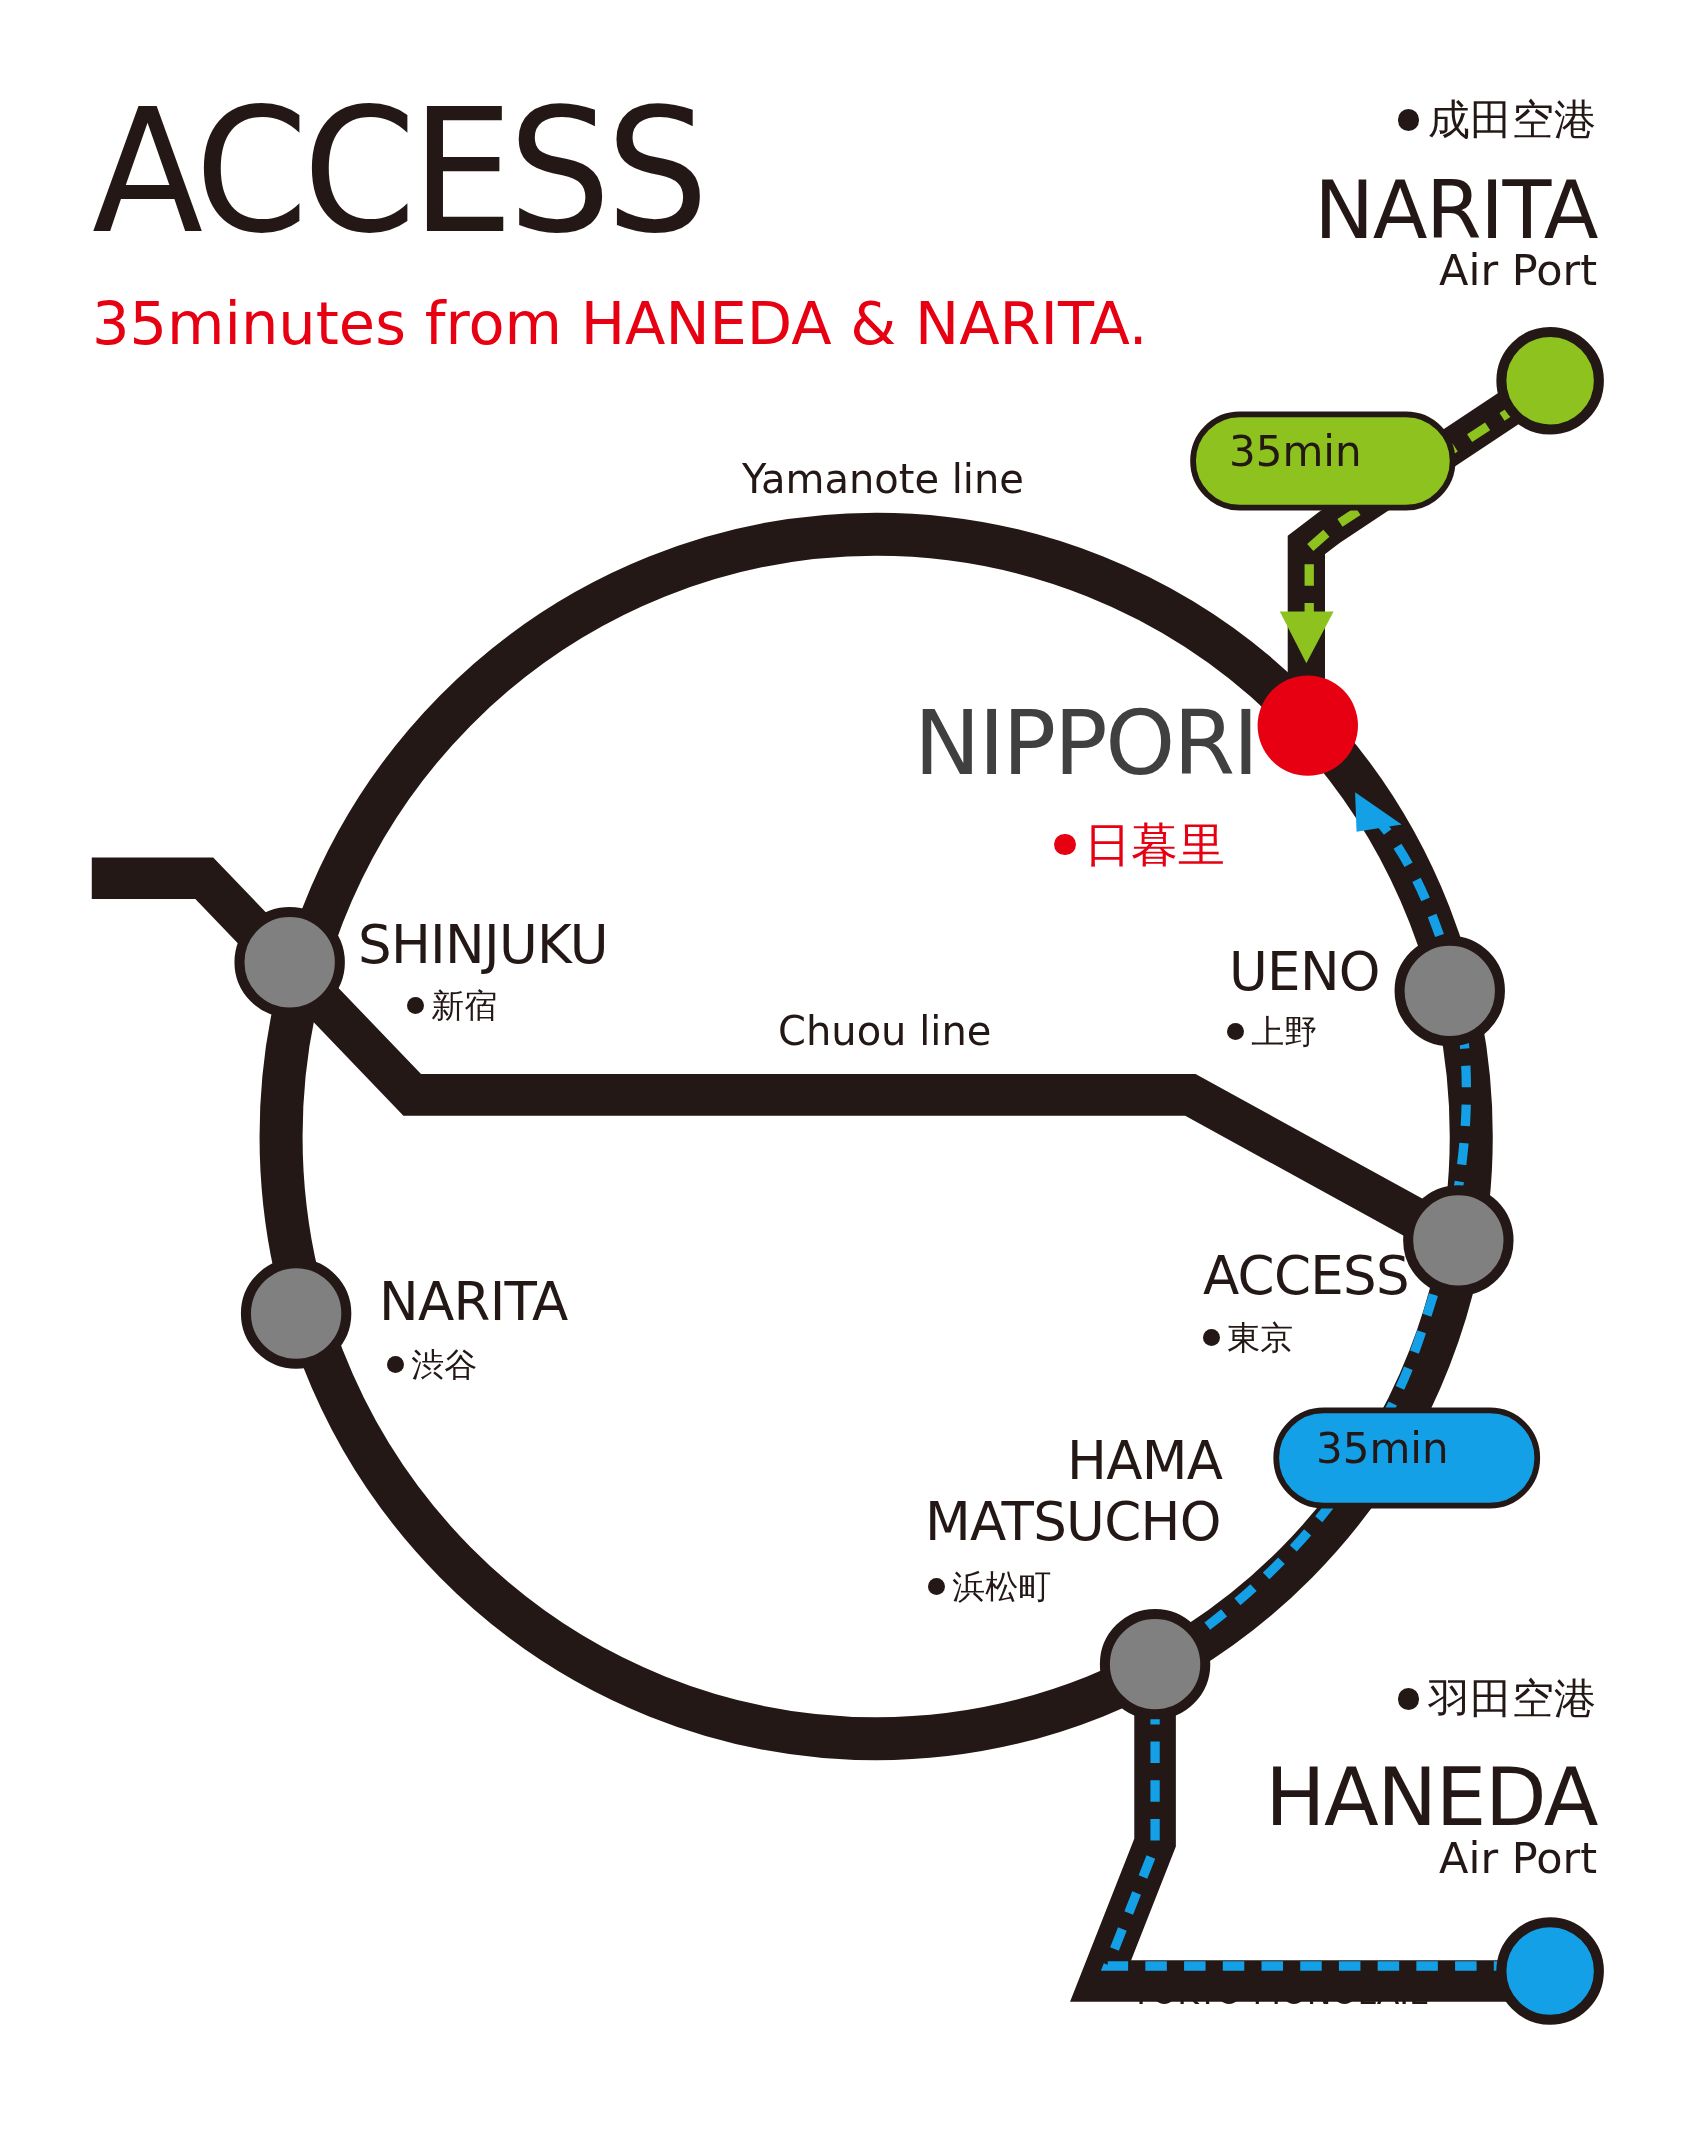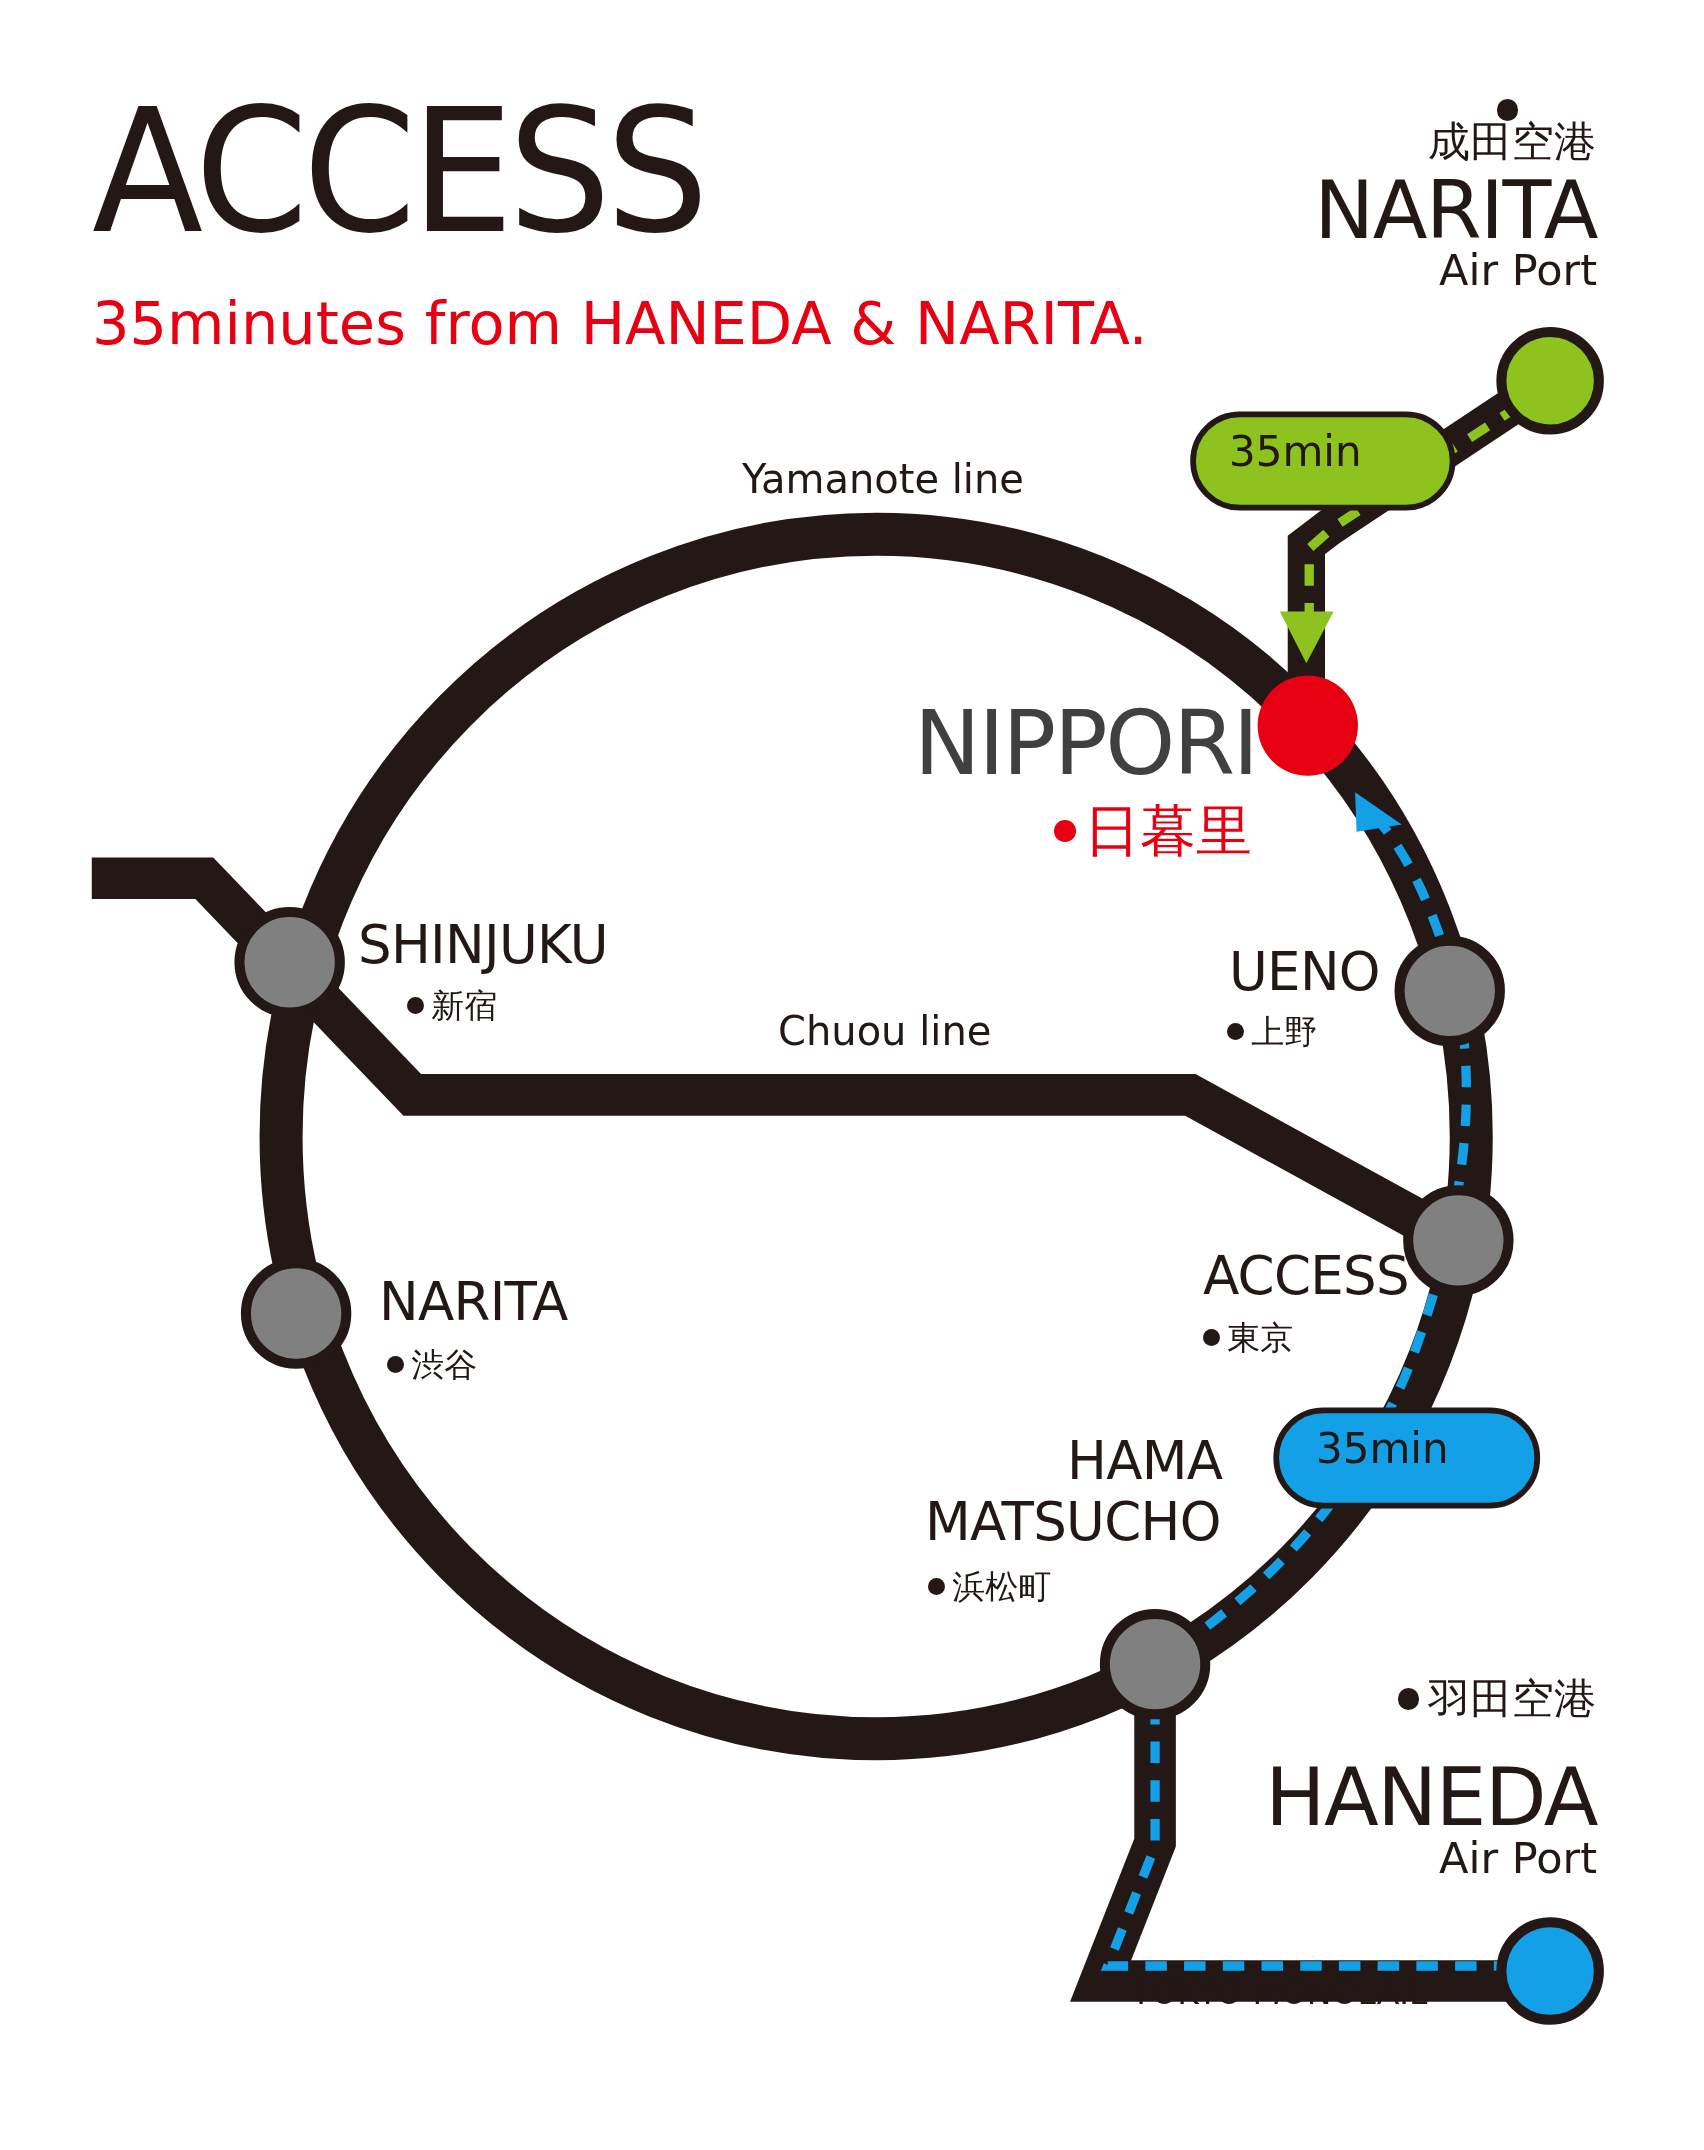--- a/index.html
+++ b/index.html
@@ -6,21 +6,21 @@
   body { width: 1705px; height: 2151px; position: relative; overflow: hidden; font-family: "DejaVu Sans", sans-serif; }
   .abs { position: absolute; white-space: nowrap; }
   #map-svg { position: absolute; left: 0; top: 0; }
   .title { left: 92px; top: 86px; font-size: 171px; letter-spacing: -5.7px; color: #231815; font-weight: 400; line-height: 1; font-family: "DejaVu Sans", sans-serif; transform: scaleX(0.95); transform-origin: left top; }
   .subtitle { left: 92px; top: 294px; font-size: 59px; color: #e60012; line-height: 1; }
   .line-label { font-size: 40px; color: #231815; line-height: 1; }
   .st-name { font-size: 53px; color: #231815; line-height: 1; letter-spacing: -0.7px; }
   .st-jp { font-size: 33px; color: #231815; line-height: 1; display: flex; align-items: center; }
   .st-jp .dot { width: 17px; height: 17px; border-radius: 50%; background: #231815; display: inline-block; margin-right: 7.2px; }
   .nippori-name { font-size: 89px; color: #404040; line-height: 1; letter-spacing: -2.2px; }
-  .nippori-jp { font-size: 56px; color: #e60012; display: flex; align-items: center; line-height: 1; }
+  .nippori-jp { font-size: 47px; color: #e60012; display: flex; align-items: center; line-height: 1; margin-top: 18px; }
   .nippori-jp .dot { width: 21.5px; height: 21.5px; border-radius: 50%; background: #e60012; display: inline-block; margin-right: 8.6px; }
   .ap-jp { font-size: 42px; color: #231815; display: flex; align-items: center; line-height: 1; }
   .ap-jp .dot { width: 21.5px; height: 21.5px; border-radius: 50%; background: #231815; display: inline-block; margin-right: 8.6px; }
   .ap-name { font-size: 80px; color: #231815; line-height: 1; text-align: right; letter-spacing: -1.4px; }
   .ap-sub { font-size: 43px; color: #231815; line-height: 1; text-align: right; }
   .badge-text { font-size: 42px; color: #231815; line-height: 1; }
   .monorail { font-size: 33px; color: #231815; line-height: 1; }
 </style>
 </head>
 <body>
@@ -96,21 +96,21 @@
   <span>東京</span>
 </div>
 
 <div class="abs st-name" style="left:1067px; top:1434px;">HAMA</div>
 <div class="abs st-name" style="left:925px; top:1495px;">MATSUCHO</div>
 <div class="abs st-jp" style="left:928px; top:1570px;">
   <span class="dot"></span>
   <span>浜松町</span>
 </div>
 
-<div class="abs ap-jp" style="right:109px; top:99px;flex-direction:column;">
+<div class="abs ap-jp" style="right:109px; top:99px;">
   <span class="dot"></span>
   <span>成田空港</span>
 </div>
 <div class="abs ap-name" style="right:108px; top:171px;">NARITA</div>
 <div class="abs ap-sub" style="right:108px; top:249px;">Air Port</div>
 <div class="abs badge-text" style="left:1229px; top:431px;">35min</div>
 
 <div class="abs ap-jp" style="right:109px; top:1678px;">
   <span class="dot"></span>
   <span>羽田空港</span>

